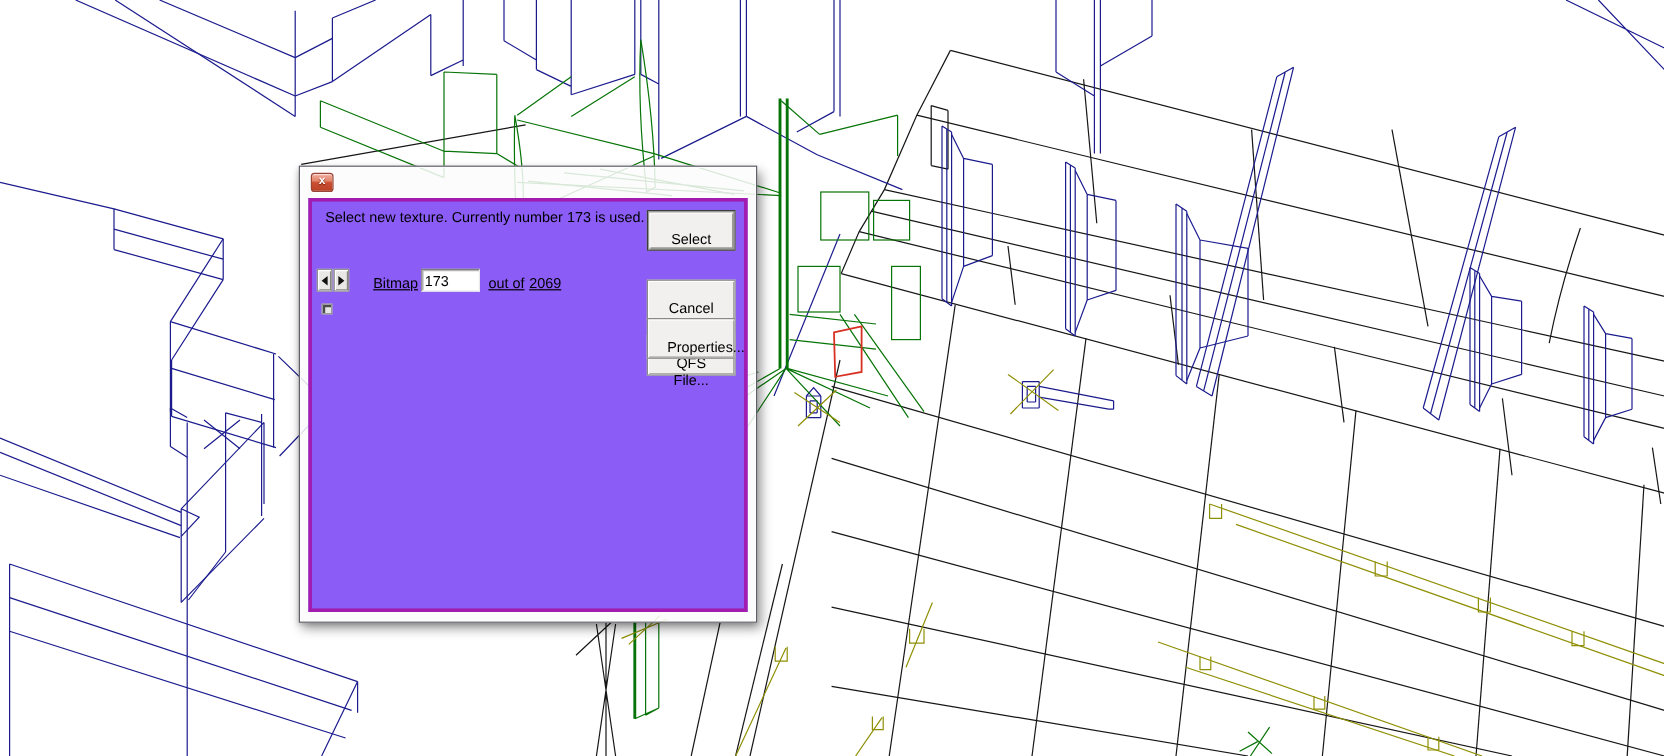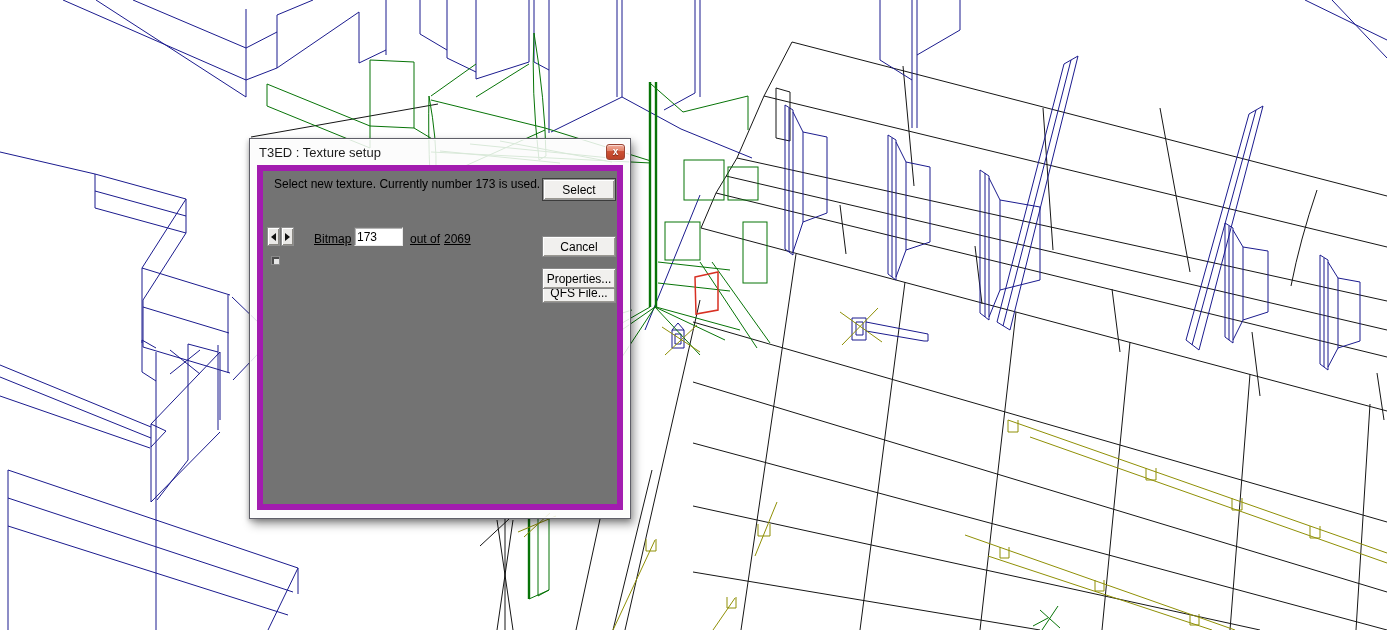--- a/index.html
+++ b/index.html
@@ -32,21 +32,21 @@
     box-shadow:0 0 0 1px rgba(255,255,255,0.8),inset 0 1px 0 rgba(255,255,255,0.55);
     display:flex;align-items:center;justify-content:center;
     padding:0;cursor:default;
   }
   .close-btn span{
     font-size:10px;font-weight:bold;color:#ffffff;line-height:1;
     text-shadow:0 1px 1px #70200f;transform:translateY(-0.5px);
   }
   .client{
     position:absolute;left:7px;right:7px;top:26px;bottom:8px;
-    background:#737373;border:6px solid #a21caf;
+    background:#8b5cf6;border:3px solid #a21caf;
   }
   .msg{position:absolute;left:11px;top:6px;font-size:12px;color:#000;}
 
   .spin{
     position:absolute;top:56px;width:13px;height:19px;padding:0;
     background:#e9e8e6;border:1px solid #8f8f8f;
     box-shadow:inset 1px 1px 0 #ffffff,inset -1px -1px 0 #8a8882;
     display:flex;align-items:center;justify-content:center;cursor:default;
   }
   .spin.left{left:4px;}
@@ -71,21 +71,21 @@
     position:absolute;left:8px;top:85px;width:7px;height:7px;
     background:#e6e6e6;border:1px solid #8a8a8a;
     box-shadow:inset 2px 2px 0 #4c4c4c;
   }
 
   .btn{
     position:absolute;left:279px;width:74px;height:21px;
     background:#f1f0ee;border:1px solid #898989;
     box-shadow:inset 1px 1px 0 #ffffff,inset -1px -1px 0 #9a9892;
     font-family:"Liberation Sans","DejaVu Sans",sans-serif;
-    font-size:12px;color:#000;padding:0;cursor:default;
+    font-size:12px;color:#000;padding:16px;cursor:default;
   }
   .btn.default{
     top:7px;height:23px;
     border:1px solid #3c3c3c;
     box-shadow:inset 0 0 0 1px #9a9a9a,inset 2px 2px 0 #ffffff,inset -2px -2px 0 #9a9892;
   }
   .btn.b2{top:37px;margin-top:28px;}
   .btn.b3{top:67px;margin-top:44px;}
   .btn.b4{top:97px;}
 </style>
@@ -236,21 +236,20 @@
     <path d="M518,532 L556,516 M550,513 L524,537"></path>
   </g>
 
   <g stroke="#d83023" stroke-width="1.5" fill="none">
     <path d="M695,277 L718,272 L718,310 L696,314 Z"></path>
   </g>
 </svg>
 
 <div class="dialog">
   <div class="titlebar">
-    <span class="title">T3ED : Texture setup</span>
     <button class="close-btn">
       <span>x</span>
     </button>
   </div>
 
   <div class="client">
     <div class="msg">Select new texture. Currently number 173 is used.</div>
 
     <button class="spin left">
       <span class="tri-l"></span>

